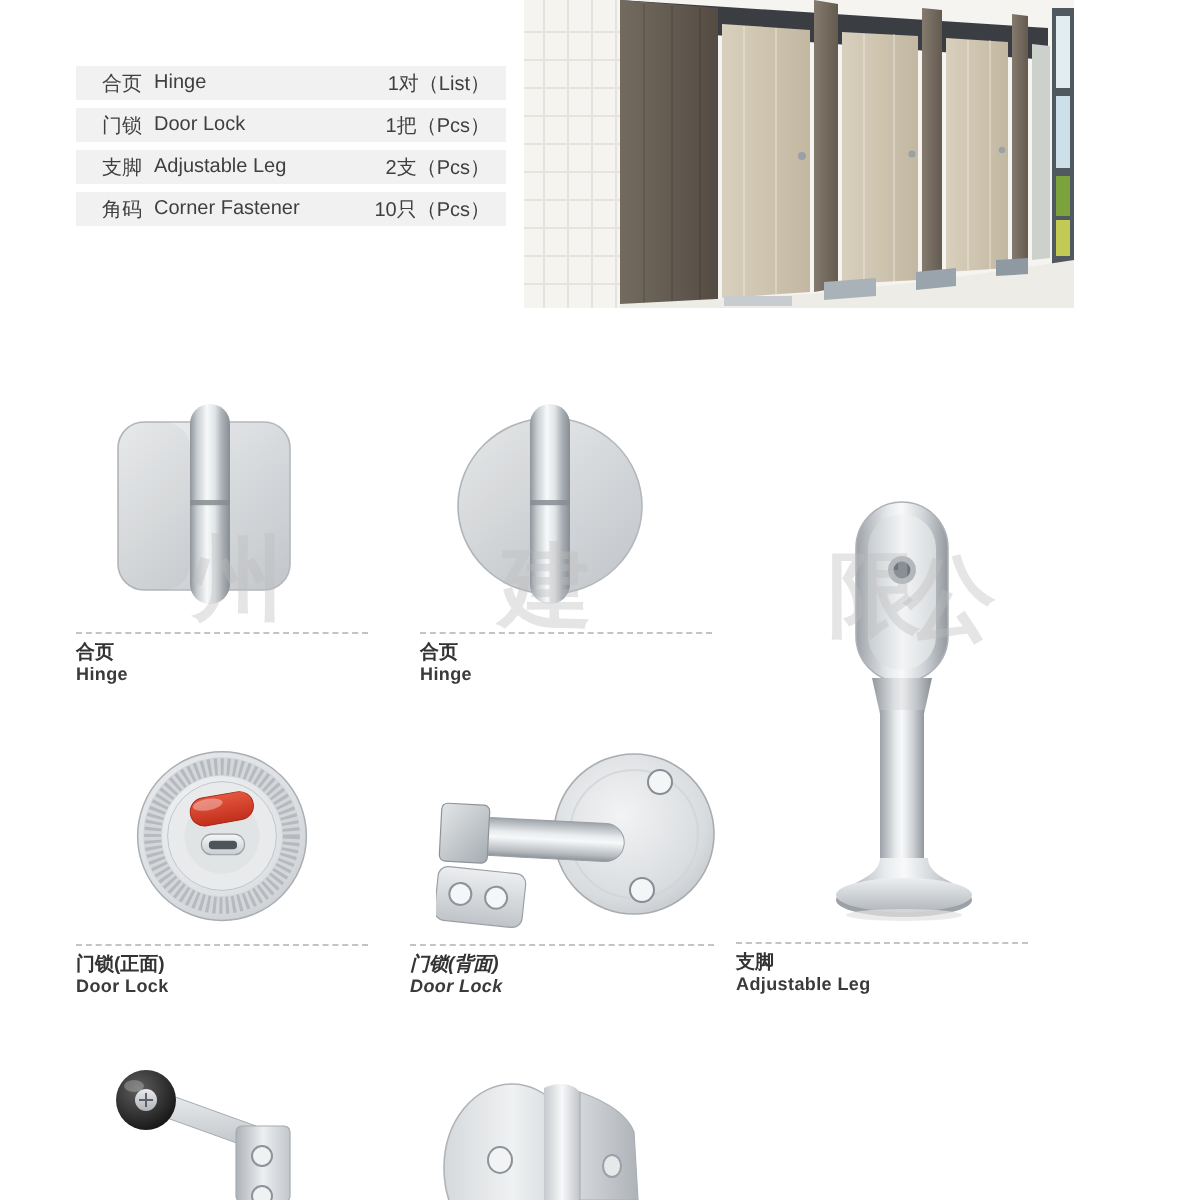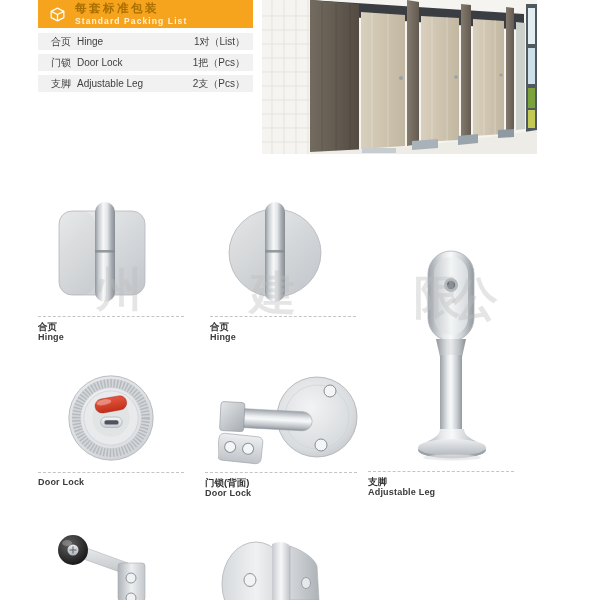--- a/index.html
+++ b/index.html
@@ -35,49 +35,41 @@
   .wm{position:absolute;font-size:46px;font-weight:700;color:#bdbdbd;opacity:.38;z-index:30;
       font-family:"DejaVu Sans","Liberation Sans",sans-serif;pointer-events:none;line-height:1;}
 
   .partial{position:absolute;}
 </style>
 </head>
 <body>
 
 <div class="page">
 
-  <div class="pk-header">
-    <svg width="19" height="19" viewBox="0 0 24 24">
-      <g fill="none" stroke="#ffffff" stroke-width="1.6" stroke-linejoin="round">
-        <path d="M4 8 L12 4 L20 8 L20 16 L12 20 L4 16 Z"></path>
-        <path d="M4 8 L12 12 L20 8"></path>
-        <path d="M12 12 L12 20"></path>
-      </g>
-    </svg>
-    <div class="pk-titles">
-      <span class="pk-cn">每套标准包装</span>
-      <span class="pk-en">Standard Packing List</span>
-    </div>
-  </div>
 
   <div class="pk-table">
     <div class="pk-row">
       <span class="cn">合页</span>
       <span class="en">Hinge</span>
       <span class="qty">1对（List）</span>
     </div>
     <div class="pk-row">
       <span class="cn">门锁</span>
       <span class="en">Door Lock</span>
       <span class="qty">1把（Pcs）</span>
     </div>
     <div class="pk-row">
       <span class="cn">支脚</span>
       <span class="en">Adjustable Leg</span>
       <span class="qty">2支（Pcs）</span>
+    </div>
+    <div class="pk-row">
+      <span class="cn">角码</span>
+      <span class="en">Corner Fastener</span>
+      <span class="qty">10只（Pcs）</span>
     </div>
   </div>
 
   <div class="photo">
     <svg width="275" height="154" viewBox="0 0 275 154">
       <defs>
         <linearGradient id="ph-wood" x1="0" y1="0" x2="1" y2="0">
           <stop offset="0" stop-color="#d8cfbd"></stop>
             <stop offset="0.45" stop-color="#cfc5b0"></stop>
             <stop offset="1" stop-color="#c2b7a1"></stop>
@@ -268,24 +260,25 @@
         <circle cx="48" cy="48" r="20" fill="#dfe2e4" opacity="0.8"></circle>
         <g transform="rotate(-10 48 34)">
           <rect x="31" y="26" width="34" height="15" rx="7.5" fill="url(#lf-red)" stroke="#a82615" stroke-width="0.5"></rect>
           <ellipse cx="41" cy="30" rx="8" ry="3" fill="rgba(255,255,255,0.35)"></ellipse>
         </g>
         <rect x="37" y="47" width="23" height="11" rx="5.5" fill="url(#lf-key)" stroke="#9aa0a6" stroke-width="0.6"></rect>
         <rect x="41" y="50.5" width="15" height="4.5" rx="2" fill="#4d545b"></rect>
       </svg>
     </div>
     <div class="dotline"></div>
+    <div class="cap-cn">门锁(正面)</div>
     <div class="cap-en">Door Lock</div>
   </div>
 
-  <div class="cell" style="left:205px;top:364px;width:152px;">
+  <div class="cell" style="left:205px;top:364px;width:152px;font-style:italic;">
     <div class="imgbox" style="height:108px;">
       <svg width="142" height="94" viewBox="0 0 142 94" style="transform:translateX(8px);">
         <defs>
           <radialGradient id="lb-plate" cx="0.42" cy="0.38" r="0.75">
             <stop offset="0" stop-color="#f2f3f4"></stop>
               <stop offset="0.7" stop-color="#d9dcdf"></stop>
               <stop offset="1" stop-color="#bcc0c4"></stop>
           </radialGradient>
           <linearGradient id="lb-tube" x1="0" y1="0" x2="0" y2="1">
             <stop offset="0" stop-color="#9ea4aa"></stop>

